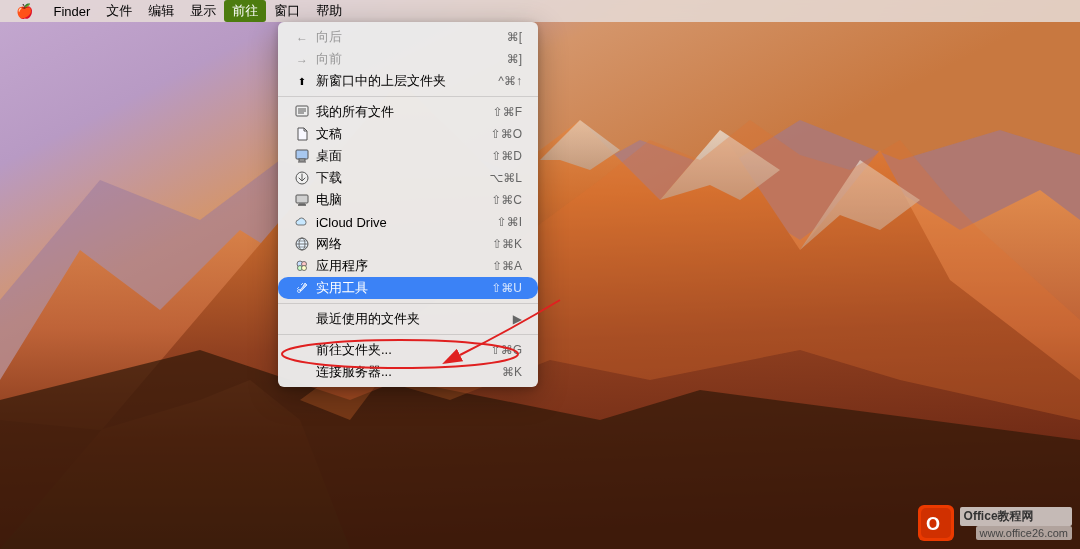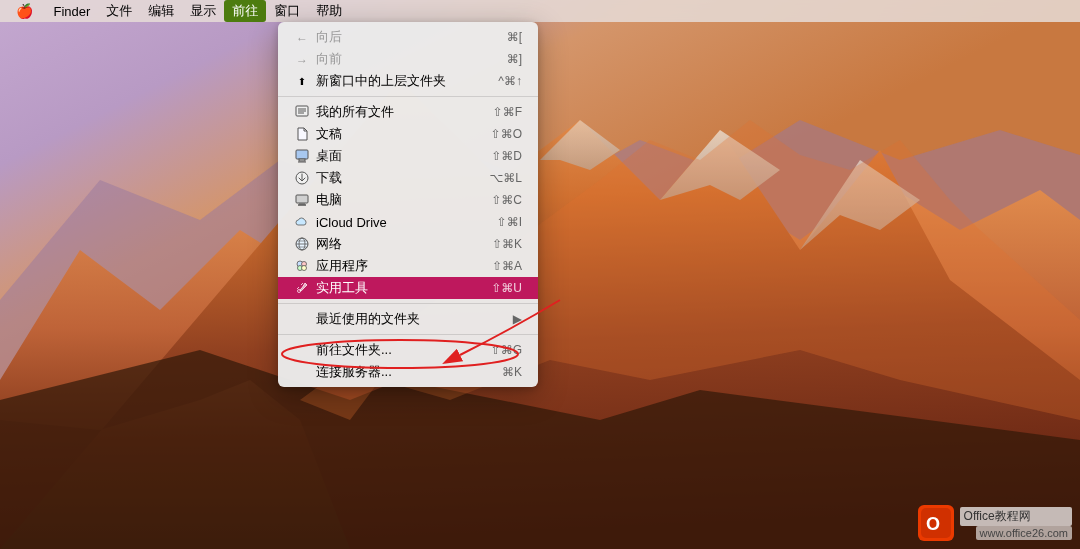--- a/index.html
+++ b/index.html
@@ -86,22 +86,23 @@
 
     .menu-item {
       display: flex;
       align-items: center;
       padding: 3px 16px;
       height: 22px;
       cursor: default;
       position: relative;
     }
     .menu-item.highlighted {
-      background: #be185d;
+      background: #3b82f6;
       color: white;
+      border-radius: 10px;
     }
     .menu-item.disabled {
       color: #999;
     }
 
     .menu-item-label {
       flex: 1;
       display: flex;
       align-items: center;
       gap: 6px;
@@ -424,16 +425,16 @@
 </svg>
 
 <div class="watermark">
   <div class="watermark-logo">
     <svg width="30" height="30" viewBox="0 0 30 30">
       <rect width="30" height="30" rx="5" fill="#d03000"></rect>
       <text x="5" y="22" font-size="18" font-weight="bold" fill="white">O</text>
     </svg>
   </div>
   <div style="display:flex;flex-direction:column;">
-    <span style="font-size:12px;font-weight:400;color:#333;background:rgba(255,255,255,0.7);padding:1px 4px;border-radius:2px;">Office教程网</span>
+    <span style="font-size:12px;font-weight:700;color:#333;background:rgba(255,255,255,0.7);padding:1px 4px;border-radius:2px;">Office教程网</span>
     <span style="font-size:11px;color:#444;background:rgba(255,255,255,0.6);padding:1px 4px;border-radius:2px;margin-left:16px;">www.office26.com</span>
   </div>
 </div>
 
 </body></html>

